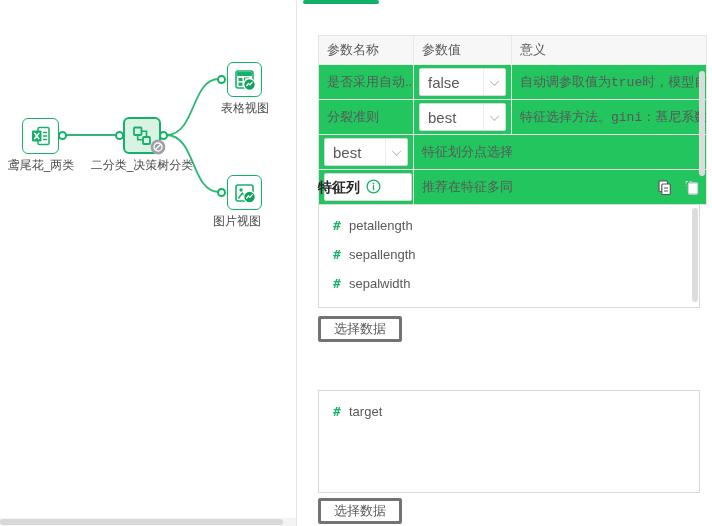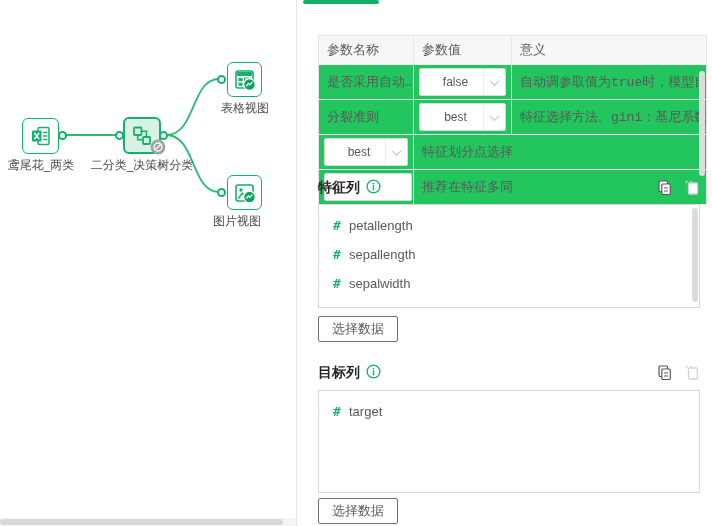--- a/index.html
+++ b/index.html
@@ -31,21 +31,21 @@
     border:1px solid #e4e4e4; background:#22c55e; font-size:13px;margin-top:29px; }
   .t-row { display:grid; grid-template-columns:95px 98px 1fr; align-items:center; height:35px;
     border-top:1px solid #ededed; }
   .t-row.head { height:28px; background:#f7f7f7; border-top:none; color:#333; }
   .t-cell { height:100%; display:flex; align-items:center; padding:0 8px;
     overflow:hidden; white-space:nowrap; border-right:1px solid #e8e8e8; color:#595959; }
   .t-cell:last-child { border-right:none; padding-right:14px; color:#595959;font-family:Liberation Mono, monospace; }
   .t-cell.value-cell { padding:0 5px; }
   .select-box { position:relative; display:flex; align-items:center; width:88px; height:28px;
     border:1px solid #d9d9d9; border-radius:2px; background:#fff; cursor:pointer; }
-  .select-box .val { flex:1; padding-left:8px; font-size:12px; color:#595959; overflow:hidden;text-align:center; }
+  .select-box .val { flex:1; padding-left:8px; font-size:15px; color:#595959; overflow:hidden; }
   .chev { width:22px; height:100%; border-left:1px solid #ededed; display:flex;
     align-items:center; justify-content:center; }
   .chev::after { content:''; width:6px; height:6px; border-right:1.5px solid #b9bdc4;
     border-bottom:1.5px solid #b9bdc4; transform:rotate(45deg) translate(-1px,-1px); }
   .num-input { width:88px; height:28px; border:1px solid #d9d9d9; border-radius:2px;
     padding-left:8px; font-size:13px; color:#595959; background:#fff; outline:none;
     font-family:inherit; }
   .vscroll { position:absolute; right:1px; width:6px; background:#dcdcdc; border-radius:3px; }
 
   .section-head { position:absolute; left:318px; width:382px; display:flex; align-items:flex-start; }
@@ -53,21 +53,21 @@
   .info-ic { margin-left:6px; display:flex; cursor:pointer; }
   .head-icons { margin-left:auto; display:flex; gap:10px; align-items:center; }
   .icon-btn { cursor:pointer; display:flex; }
 
   .list-box { position:absolute; left:318px; width:382px; border:1px solid #d9d9d9;
     background:#fff; overflow:hidden; padding-top:6px; }
   .list-item { display:flex; align-items:center; height:29px; padding-left:14px;
     font-size:13px; color:#595959; }
   .hash { color:#1db36b; font-weight:bold; width:16px; font-family:"DejaVu Sans Mono",monospace; }
   .select-data-btn { position:absolute; left:318px; height:26px; padding:0 13px;
-    background:#fff; border:1px solid #737373; border-radius:2px; font-size:13px;
+    background:#fff; border:3px solid #737373; border-radius:2px; font-size:13px;
     color:#595959; cursor:pointer; font-family:inherit; }
 </style>
 </head>
 <body>
 
 <div class="stage">
 
   <div class="canvas">
     <svg class="edges" width="297" height="526">
       <path d="M 63 135 L 116 135" stroke="#2eb872" stroke-width="1.8" fill="none"></path>
@@ -227,45 +227,20 @@
       <span>sepalwidth</span>
     </div>
     <div class="list-item">
       <span class="hash">#</span>
       <span>sepallength</span>
     </div>
     <div class="vscroll" style="top:3px;height:94px;"></div>
   </div>
   <button class="select-data-btn" style="top:316px;">选择数据</button>
 
-  <div class="section-head" style="top:364px;">
-    <span class="section-title">目标列</span>
-    <span class="info-ic">
-      <svg width="15" height="15" viewBox="0 0 15 15">
-        <circle cx="7.5" cy="7.5" r="6.4" fill="none" stroke="#14b269" stroke-width="1.3"></circle>
-        <circle cx="7.5" cy="4.6" r="0.9" fill="#14b269"></circle>
-        <path d="M7.5 6.8 v4" stroke="#14b269" stroke-width="1.4" stroke-linecap="round"></path>
-      </svg>
-    </span>
-    <span class="head-icons">
-      <span class="icon-btn">
-        <svg width="17" height="17" viewBox="0 0 17 17">
-          <rect x="3" y="2" width="8.5" height="10.5" rx="1" fill="#fff" stroke="#595959" stroke-width="1.2"></rect>
-          <rect x="5.8" y="5" width="8.5" height="10.5" rx="1" fill="#fff" stroke="#595959" stroke-width="1.2"></rect>
-          <path d="M8 9 h4 M8 12 h4" stroke="#595959" stroke-width="1.1"></path>
-        </svg>
-      </span>
-      <span class="icon-btn">
-        <svg width="17" height="17" viewBox="0 0 17 17">
-          <rect x="5.5" y="4" width="9" height="11" rx="1.2" fill="#fff" stroke="#cdd2da" stroke-width="1.3"></rect>
-          <path d="M3 2.5 h6 M3 2.5 v4" stroke="#cdd2da" stroke-width="1.2" stroke-dasharray="2 1.6"></path>
-        </svg>
-      </span>
-    </span>
-  </div>
   <div class="list-box" style="top:390px;height:103px;">
     <div class="list-item">
       <span class="hash">#</span>
       <span>target</span>
     </div>
   </div>
   <button class="select-data-btn" style="top:498px;">选择数据</button>
 
 </div>
 

